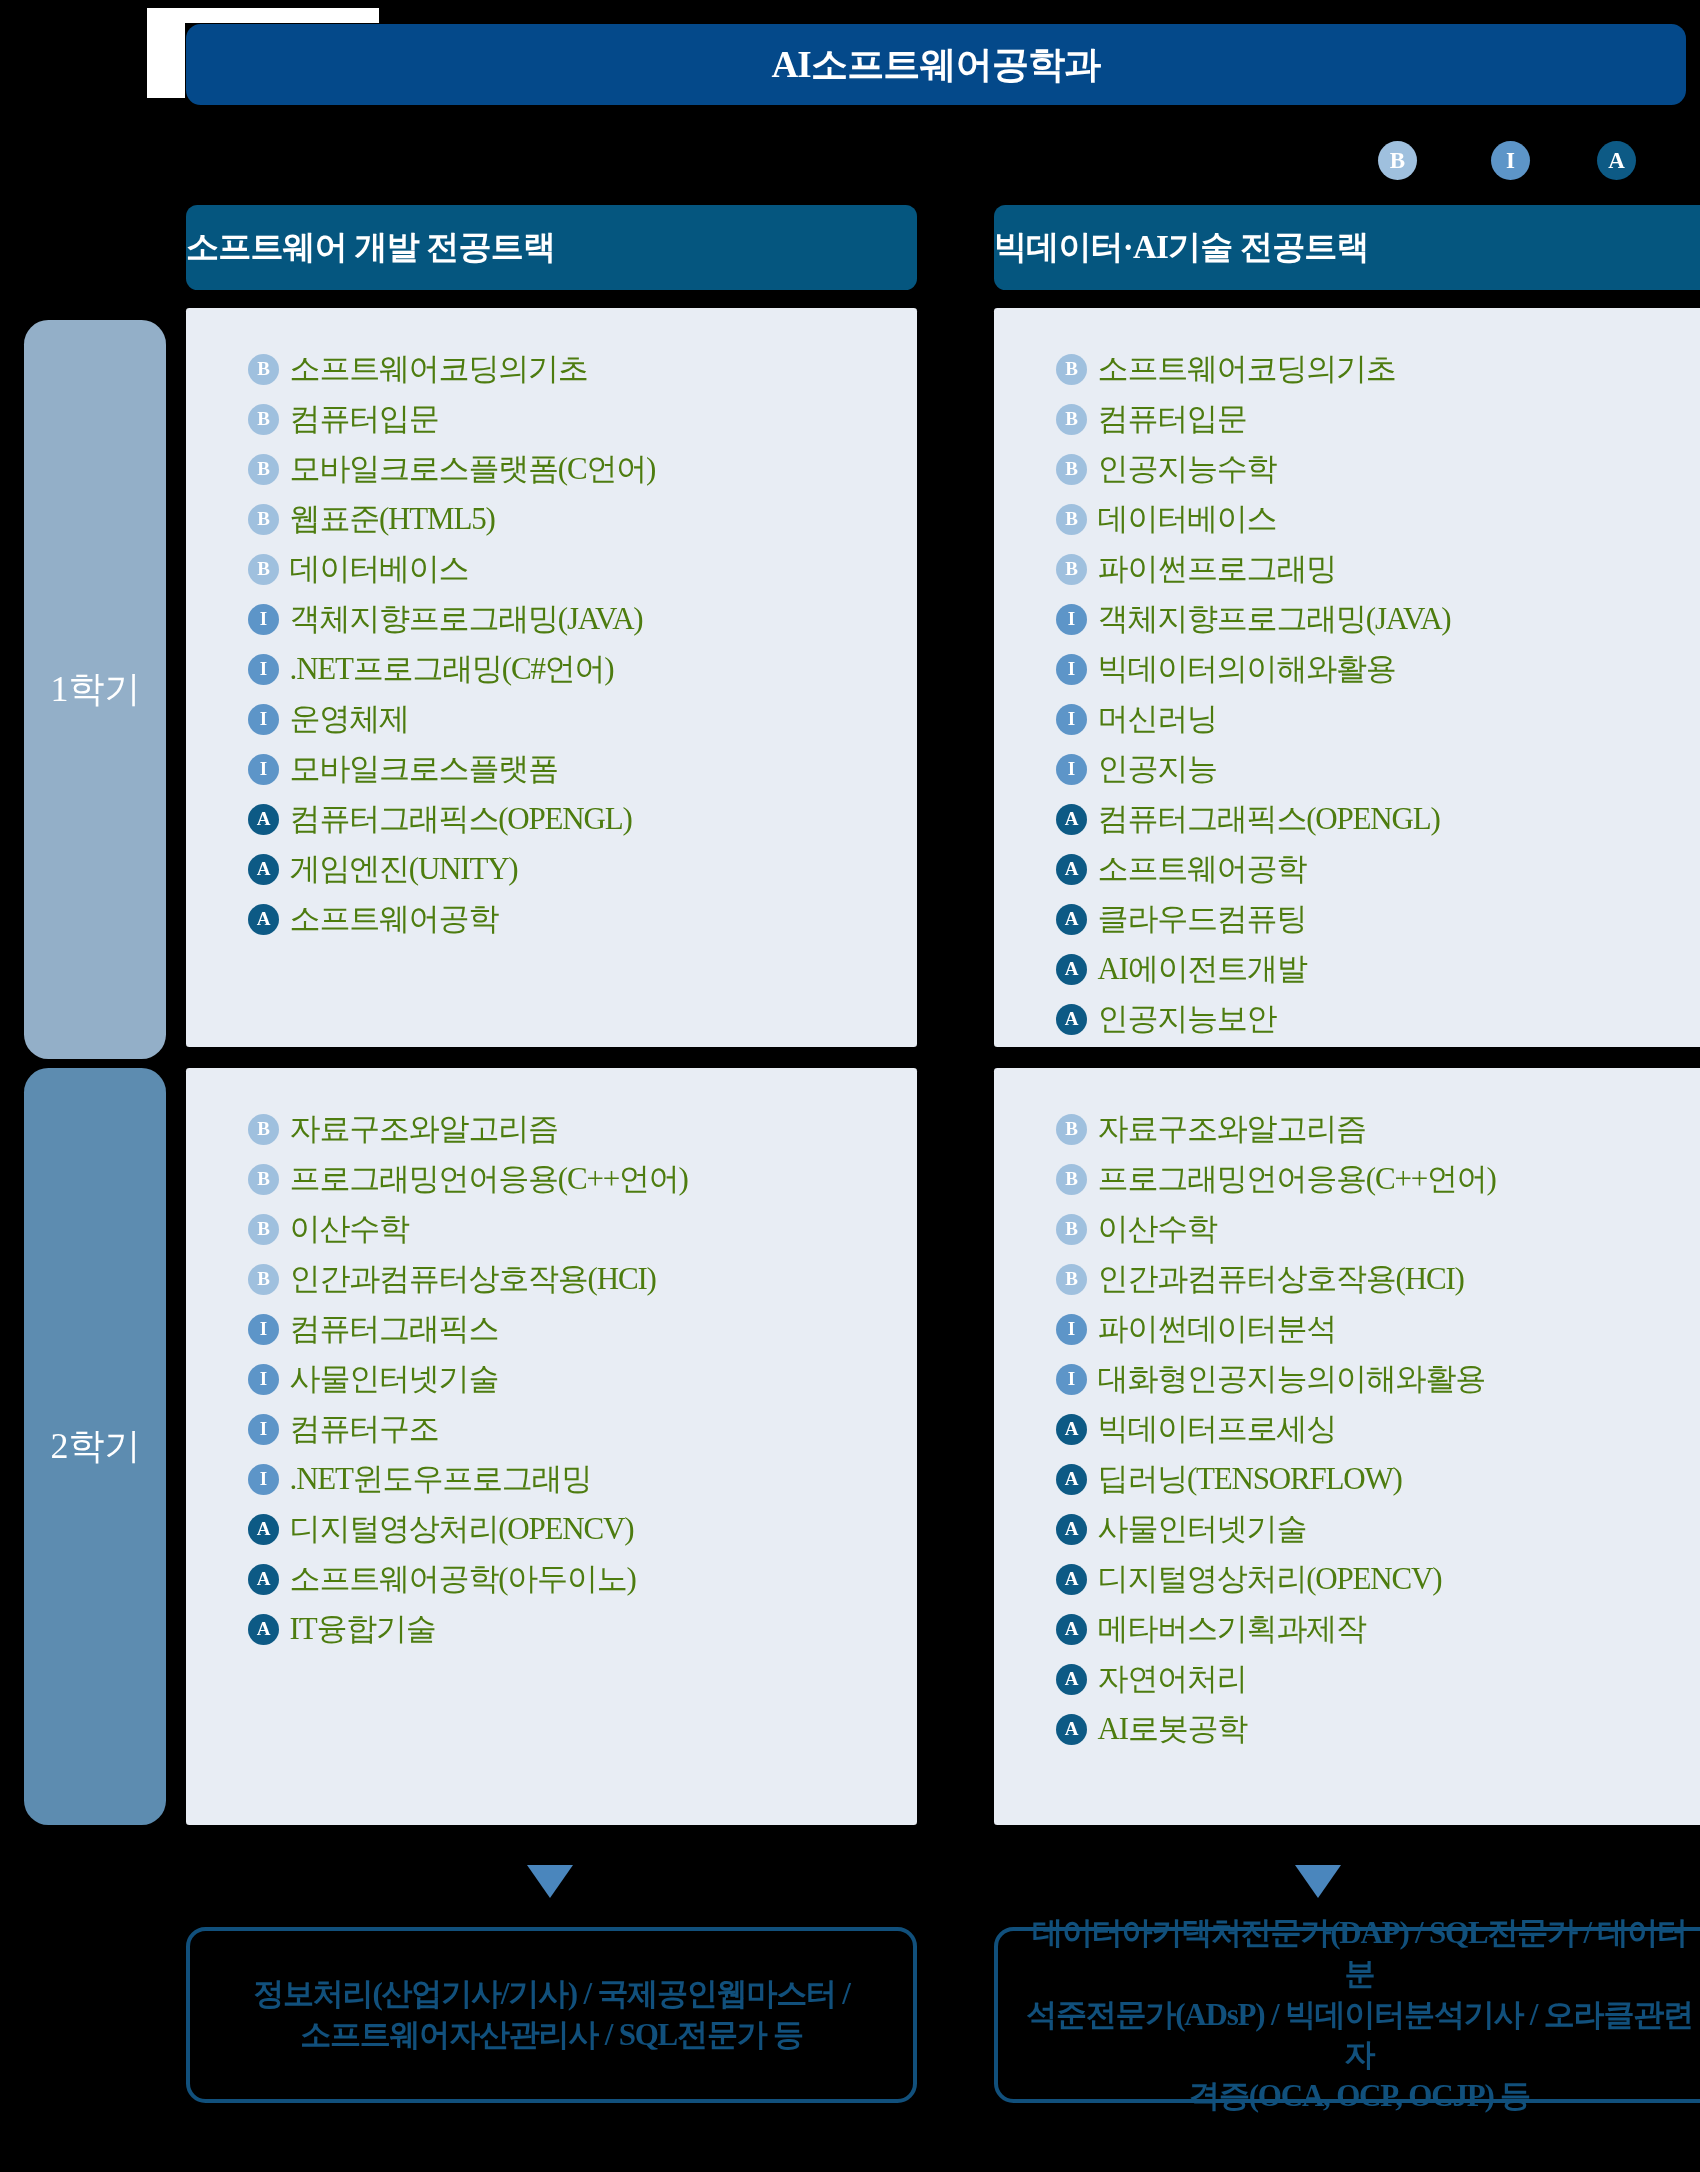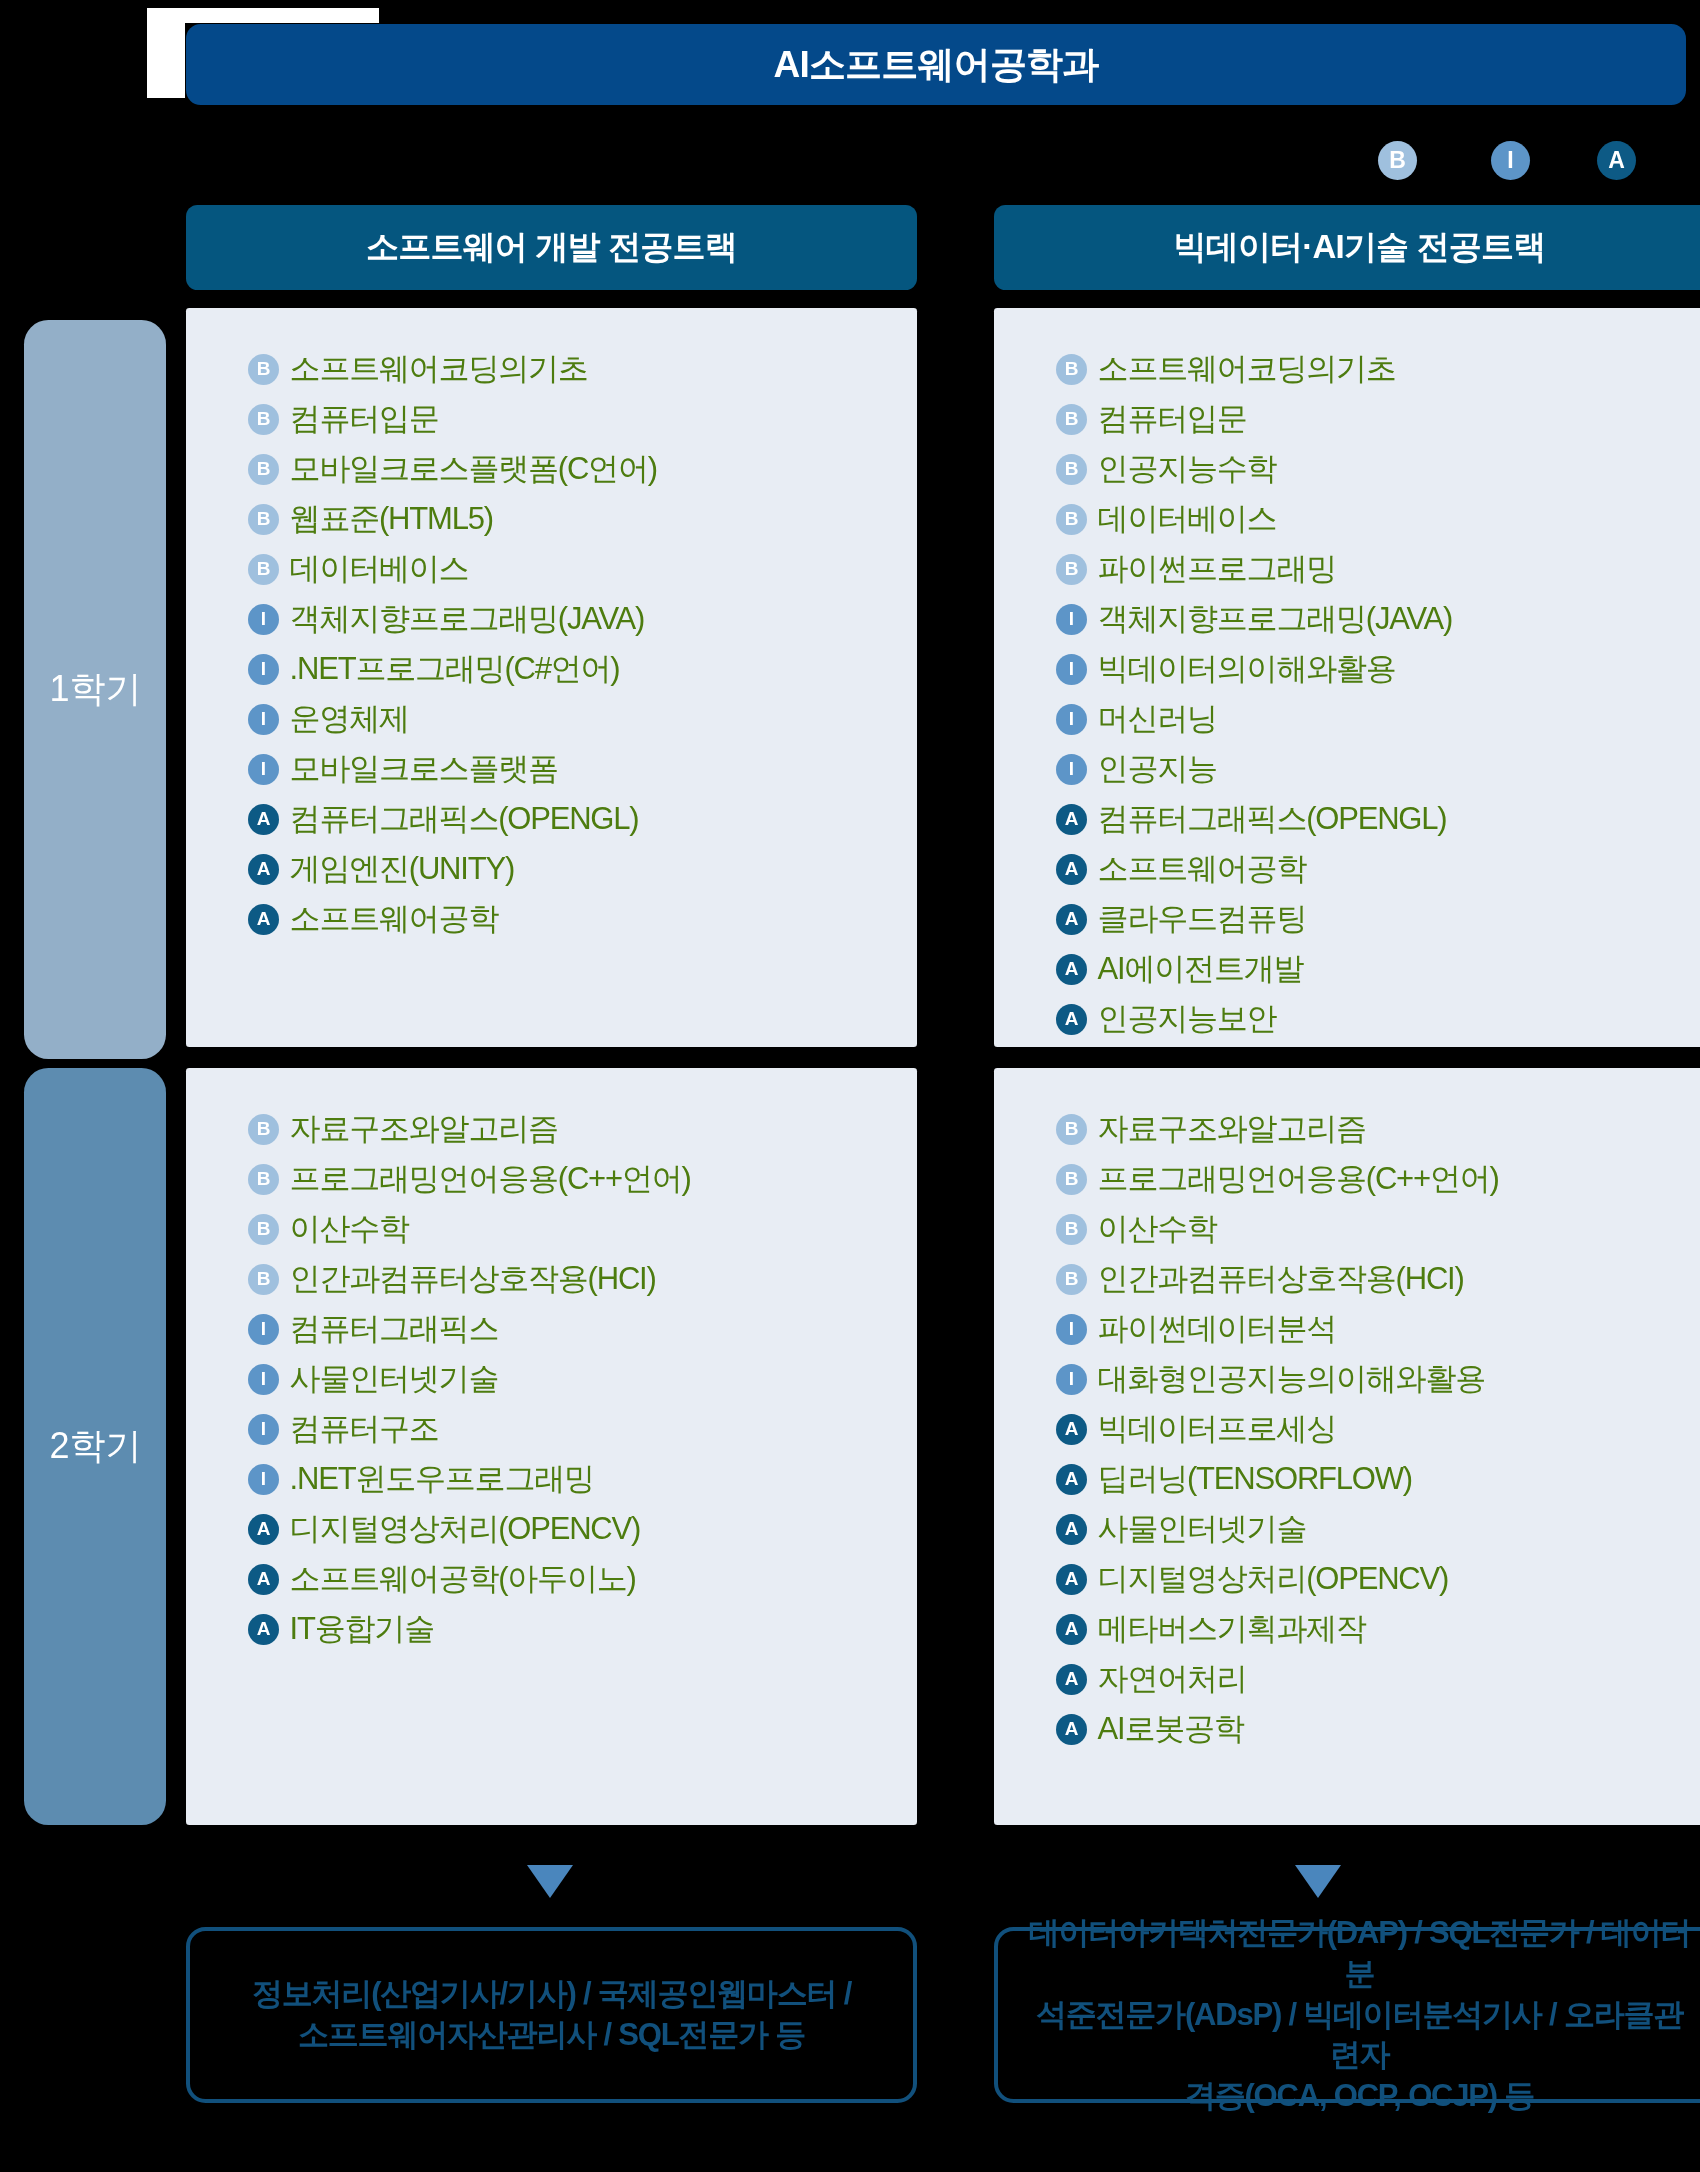--- a/index.html
+++ b/index.html
@@ -1,36 +1,36 @@
 <!DOCTYPE html>
 <html style="font-size:13px"><head>
 <meta charset="utf-8">
 <style>
   html,body{margin:0;padding:0;background:#000;}
   #canvas{
     position:relative;width:1701px;height:2172px;background:#000;overflow:hidden;
-    font-family:Liberation Sans, sans-serif;
+    font-family:Liberation Serif, serif;
   }
   .abs{position:absolute;}
   .artifact{position:absolute;background:#ffffff;}
   
   .title-bar{
     left:186px;top:24.4px;width:1500px;height:81px;background:#04498a;border-radius:14.7px;
     display:flex;align-items:center;justify-content:center;
   }
   .title-bar span{color:#fff;font-size:37px;font-weight:bold;letter-spacing:-0.8px;}
   
   .legend-badge{
     position:absolute;top:141px;width:39px;height:39px;border-radius:50%;
     display:flex;align-items:center;justify-content:center;color:#fff;font-size:23px;font-weight:bold;
   }
   
   .track-header{
     top:205px;width:731px;height:85px;background:#05567f;border-radius:11.4px;
-    display:flex;align-items:center;justify-content:center;
+    display:flex;align-items:center;justify-content:flex-start;
   }
   .track-header span{color:#fff;font-size:33px;font-weight:bold;letter-spacing:-0.8px;}
   
   .sem-side{
     left:24.4px;width:142px;border-radius:24.4px;
     display:flex;align-items:center;justify-content:center;color:#fff;font-size:36px;font-weight:500;
   }
   .sem1{top:320px;height:739px;background:#93afc8;}
   .sem2{top:1068px;height:757px;background:#5d8cb0;}
   

